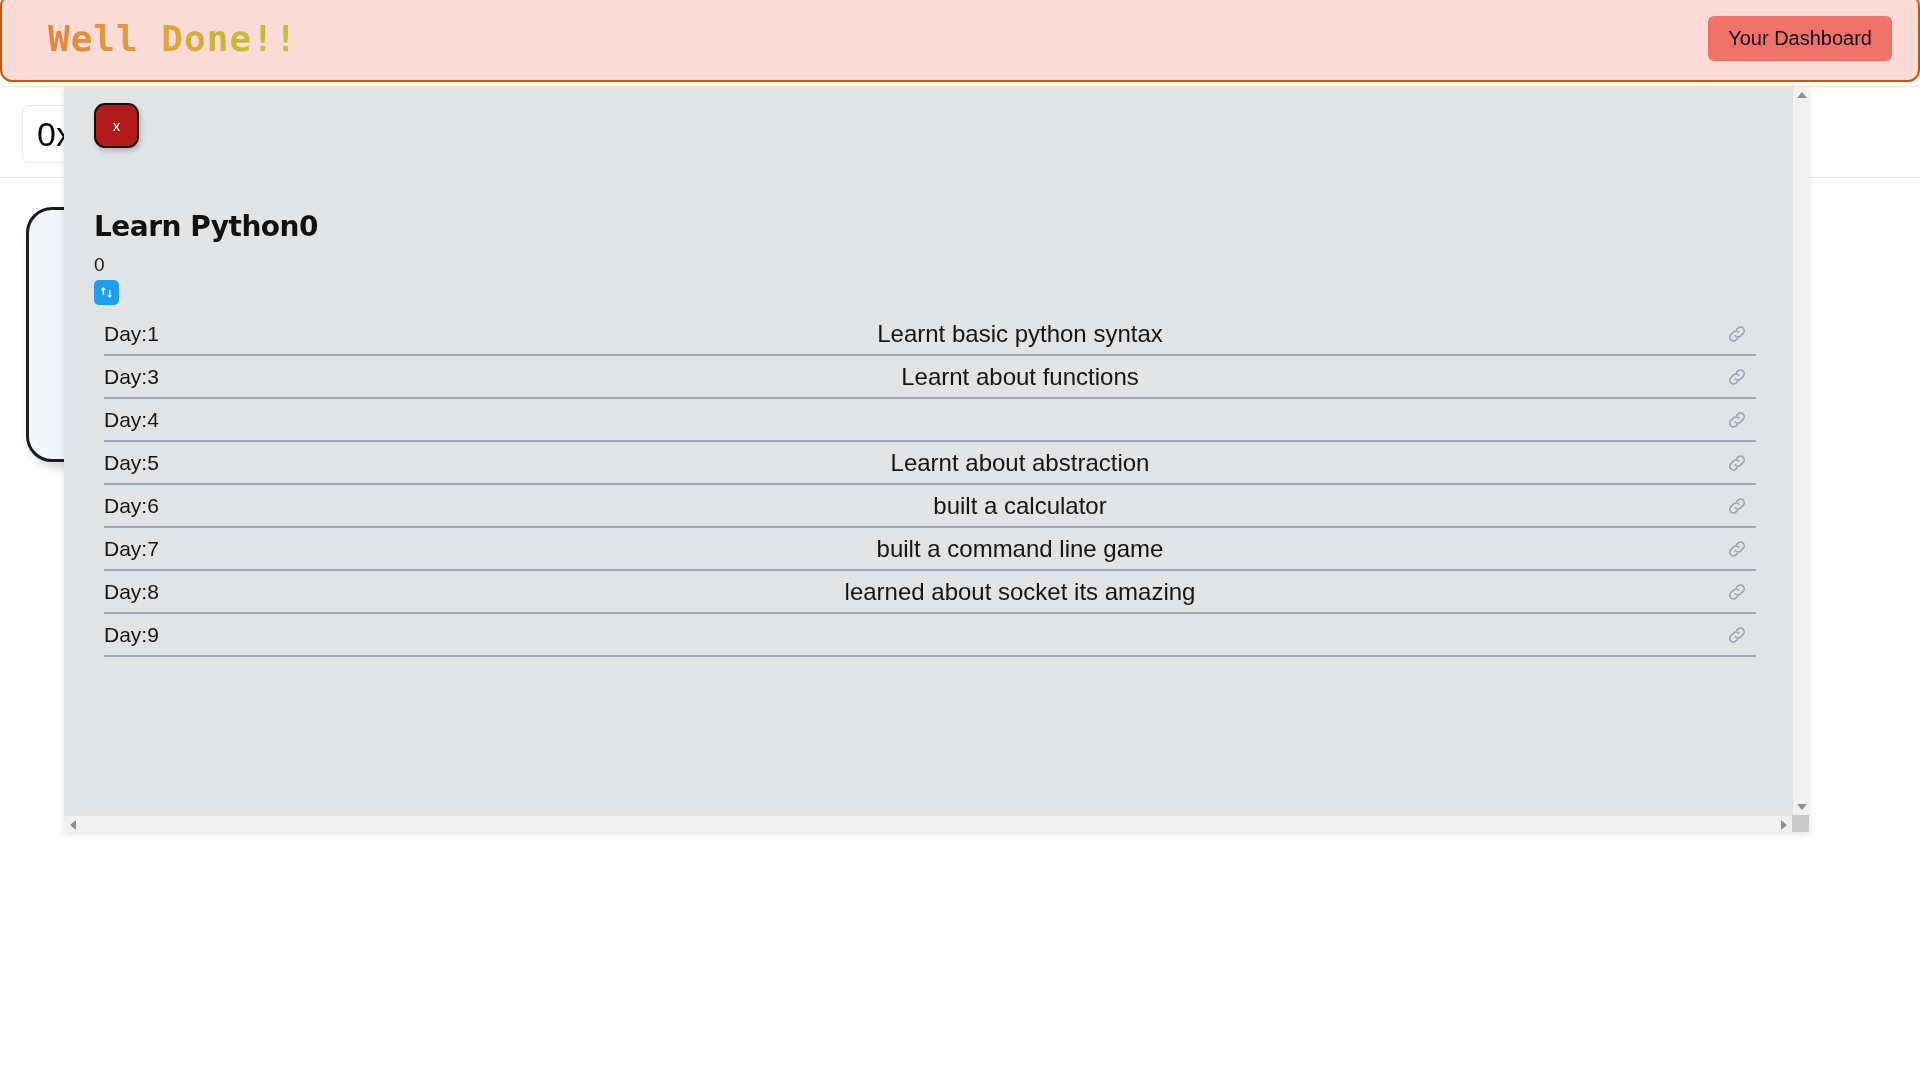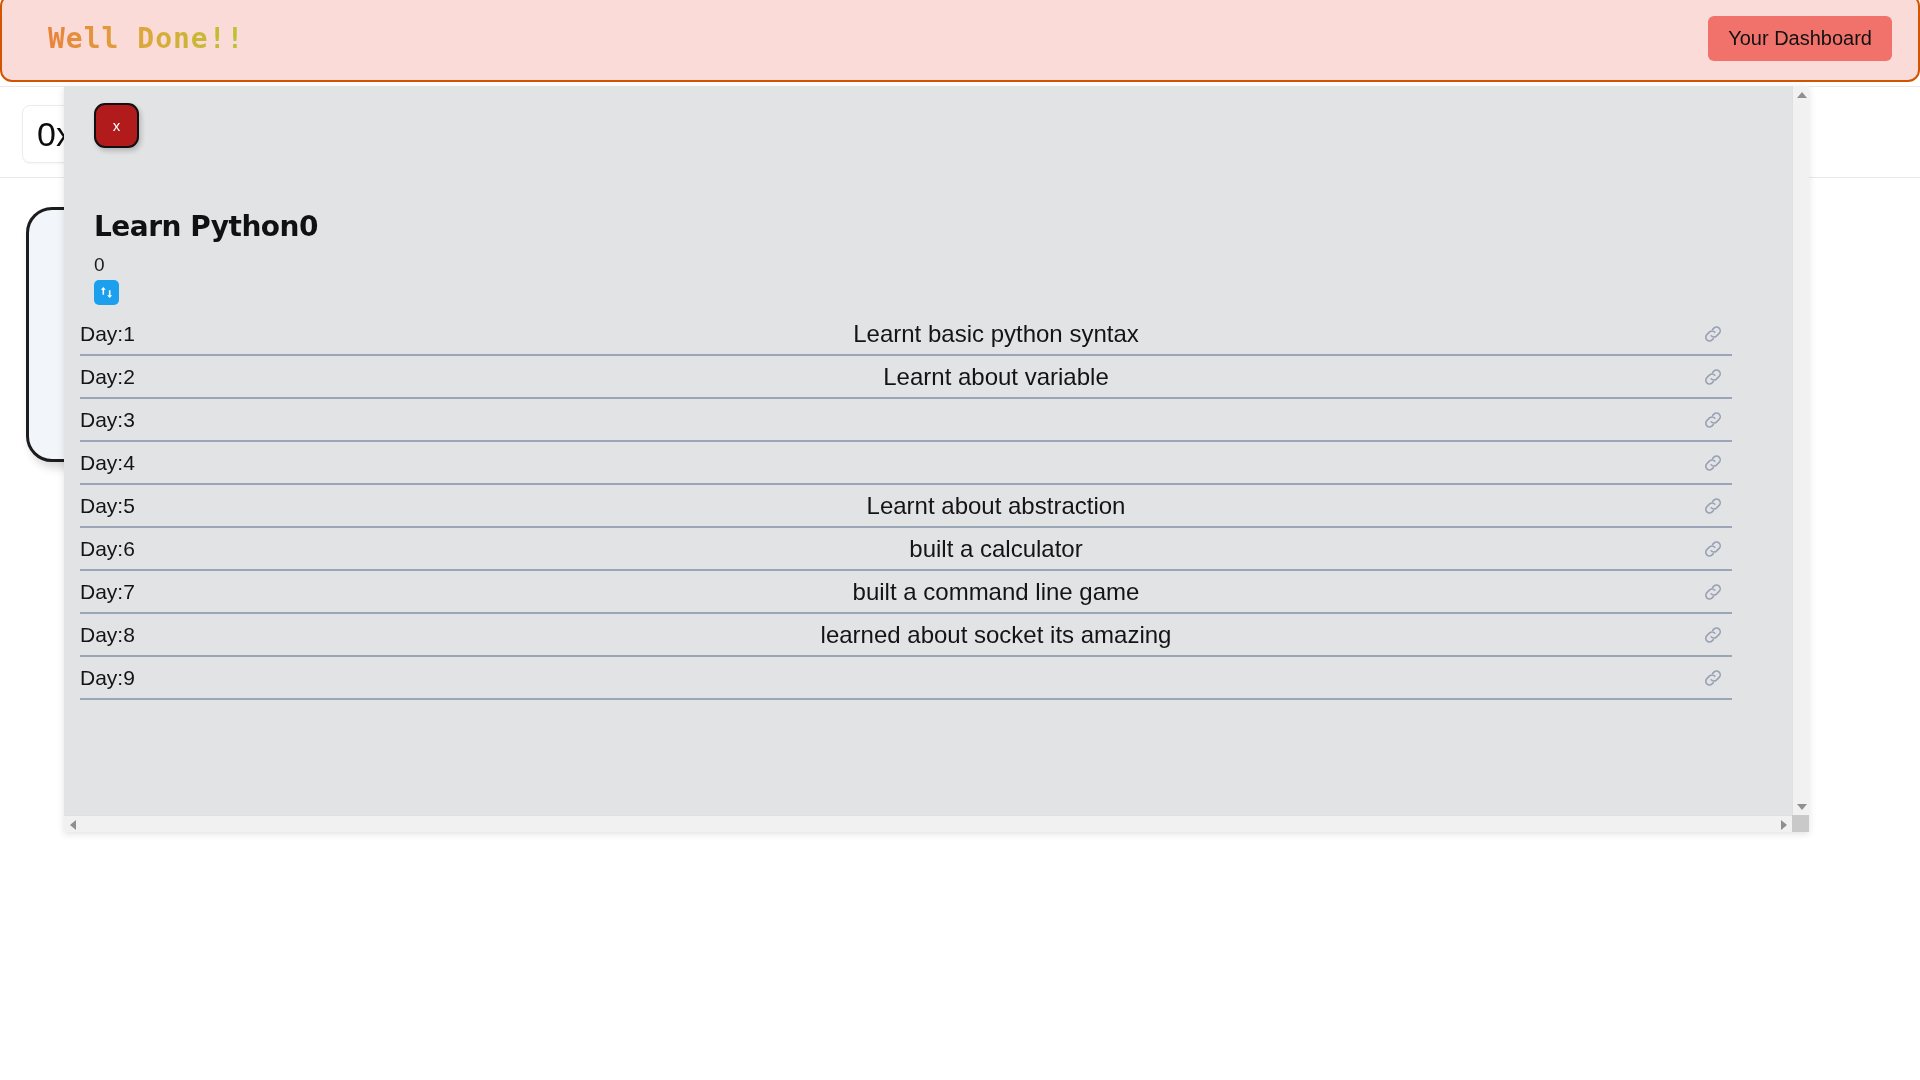--- a/index.html
+++ b/index.html
@@ -20,21 +20,21 @@
     background: #fadbd8;
     border: 2px solid #d35400;
     border-radius: 12px;
     display: flex;
     align-items: center;
     justify-content: space-between;
     padding: 0 26px 0 46px;
   }
   #alert-text {
     font-family: "DejaVu Sans Mono", monospace;
-    font-size: 28px;
+    font-size: 36px;
     font-weight: bold;
     letter-spacing: 1px;
     background: linear-gradient(90deg, #e8833a 0%, #dfa53a 45%, #b9c431 100%);
     -webkit-background-clip: text;
     background-clip: text;
     color: transparent;
     -webkit-text-fill-color: transparent;
     white-space: pre;
   }
   #dashboard-btn {
@@ -150,21 +150,21 @@
     justify-content: center;
     cursor: pointer;
     border: none;
     padding: 0;
   }
   #share-icon-btn svg { display: block; }
 
   
   #rows-wrap {
     position: absolute;
-    left: 16px; top: 227px;
+    left: 40px; top: 227px;
     width: 1652px;
   }
   .day-row {
     position: relative;
     height: 43px;
     border-bottom: 2px solid #9aa5b8;
     display: flex;
     align-items: center;
   }
   .day-label {
@@ -288,29 +288,22 @@
     <div id="rows-wrap">
         <div class="day-row">
           <span class="day-label">Day:1</span>
           <span class="day-desc">Learnt basic python syntax</span>
           <span class="link-icon"><svg width="22" height="22" viewBox="0 0 24 24" fill="none" stroke="#98a1b3" stroke-width="1.7" stroke-linecap="round">
               <path d="M10 14a4 4 0 0 0 5.7.3l3-3a4 4 0 0 0-5.7-5.7l-1.4 1.4"></path>
               <path d="M14 10a4 4 0 0 0-5.7-.3l-3 3a4 4 0 0 0 5.7 5.7l1.4-1.4"></path>
             </svg></span>
         </div>
         <div class="day-row">
-          <span class="day-label">Day:2</span>
-          <span class="day-desc">Learnt about variable</span>
-          <span class="link-icon"><svg width="22" height="22" viewBox="0 0 24 24" fill="none" stroke="#98a1b3" stroke-width="1.7" stroke-linecap="round">
-              <path d="M10 14a4 4 0 0 0 5.7.3l3-3a4 4 0 0 0-5.7-5.7l-1.4 1.4"></path>
-              <path d="M14 10a4 4 0 0 0-5.7-.3l-3 3a4 4 0 0 0 5.7 5.7l1.4-1.4"></path>
-            </svg></span>
-        </div>
-        <div class="day-row">
           <span class="day-label">Day:3</span>
+          <span class="day-desc">Learnt about functions</span>
           <span class="link-icon"><svg width="22" height="22" viewBox="0 0 24 24" fill="none" stroke="#98a1b3" stroke-width="1.7" stroke-linecap="round">
               <path d="M10 14a4 4 0 0 0 5.7.3l3-3a4 4 0 0 0-5.7-5.7l-1.4 1.4"></path>
               <path d="M14 10a4 4 0 0 0-5.7-.3l-3 3a4 4 0 0 0 5.7 5.7l1.4-1.4"></path>
             </svg></span>
         </div>
         <div class="day-row">
           <span class="day-label">Day:4</span>
           <span class="link-icon"><svg width="22" height="22" viewBox="0 0 24 24" fill="none" stroke="#98a1b3" stroke-width="1.7" stroke-linecap="round">
               <path d="M10 14a4 4 0 0 0 5.7.3l3-3a4 4 0 0 0-5.7-5.7l-1.4 1.4"></path>
               <path d="M14 10a4 4 0 0 0-5.7-.3l-3 3a4 4 0 0 0 5.7 5.7l1.4-1.4"></path>

